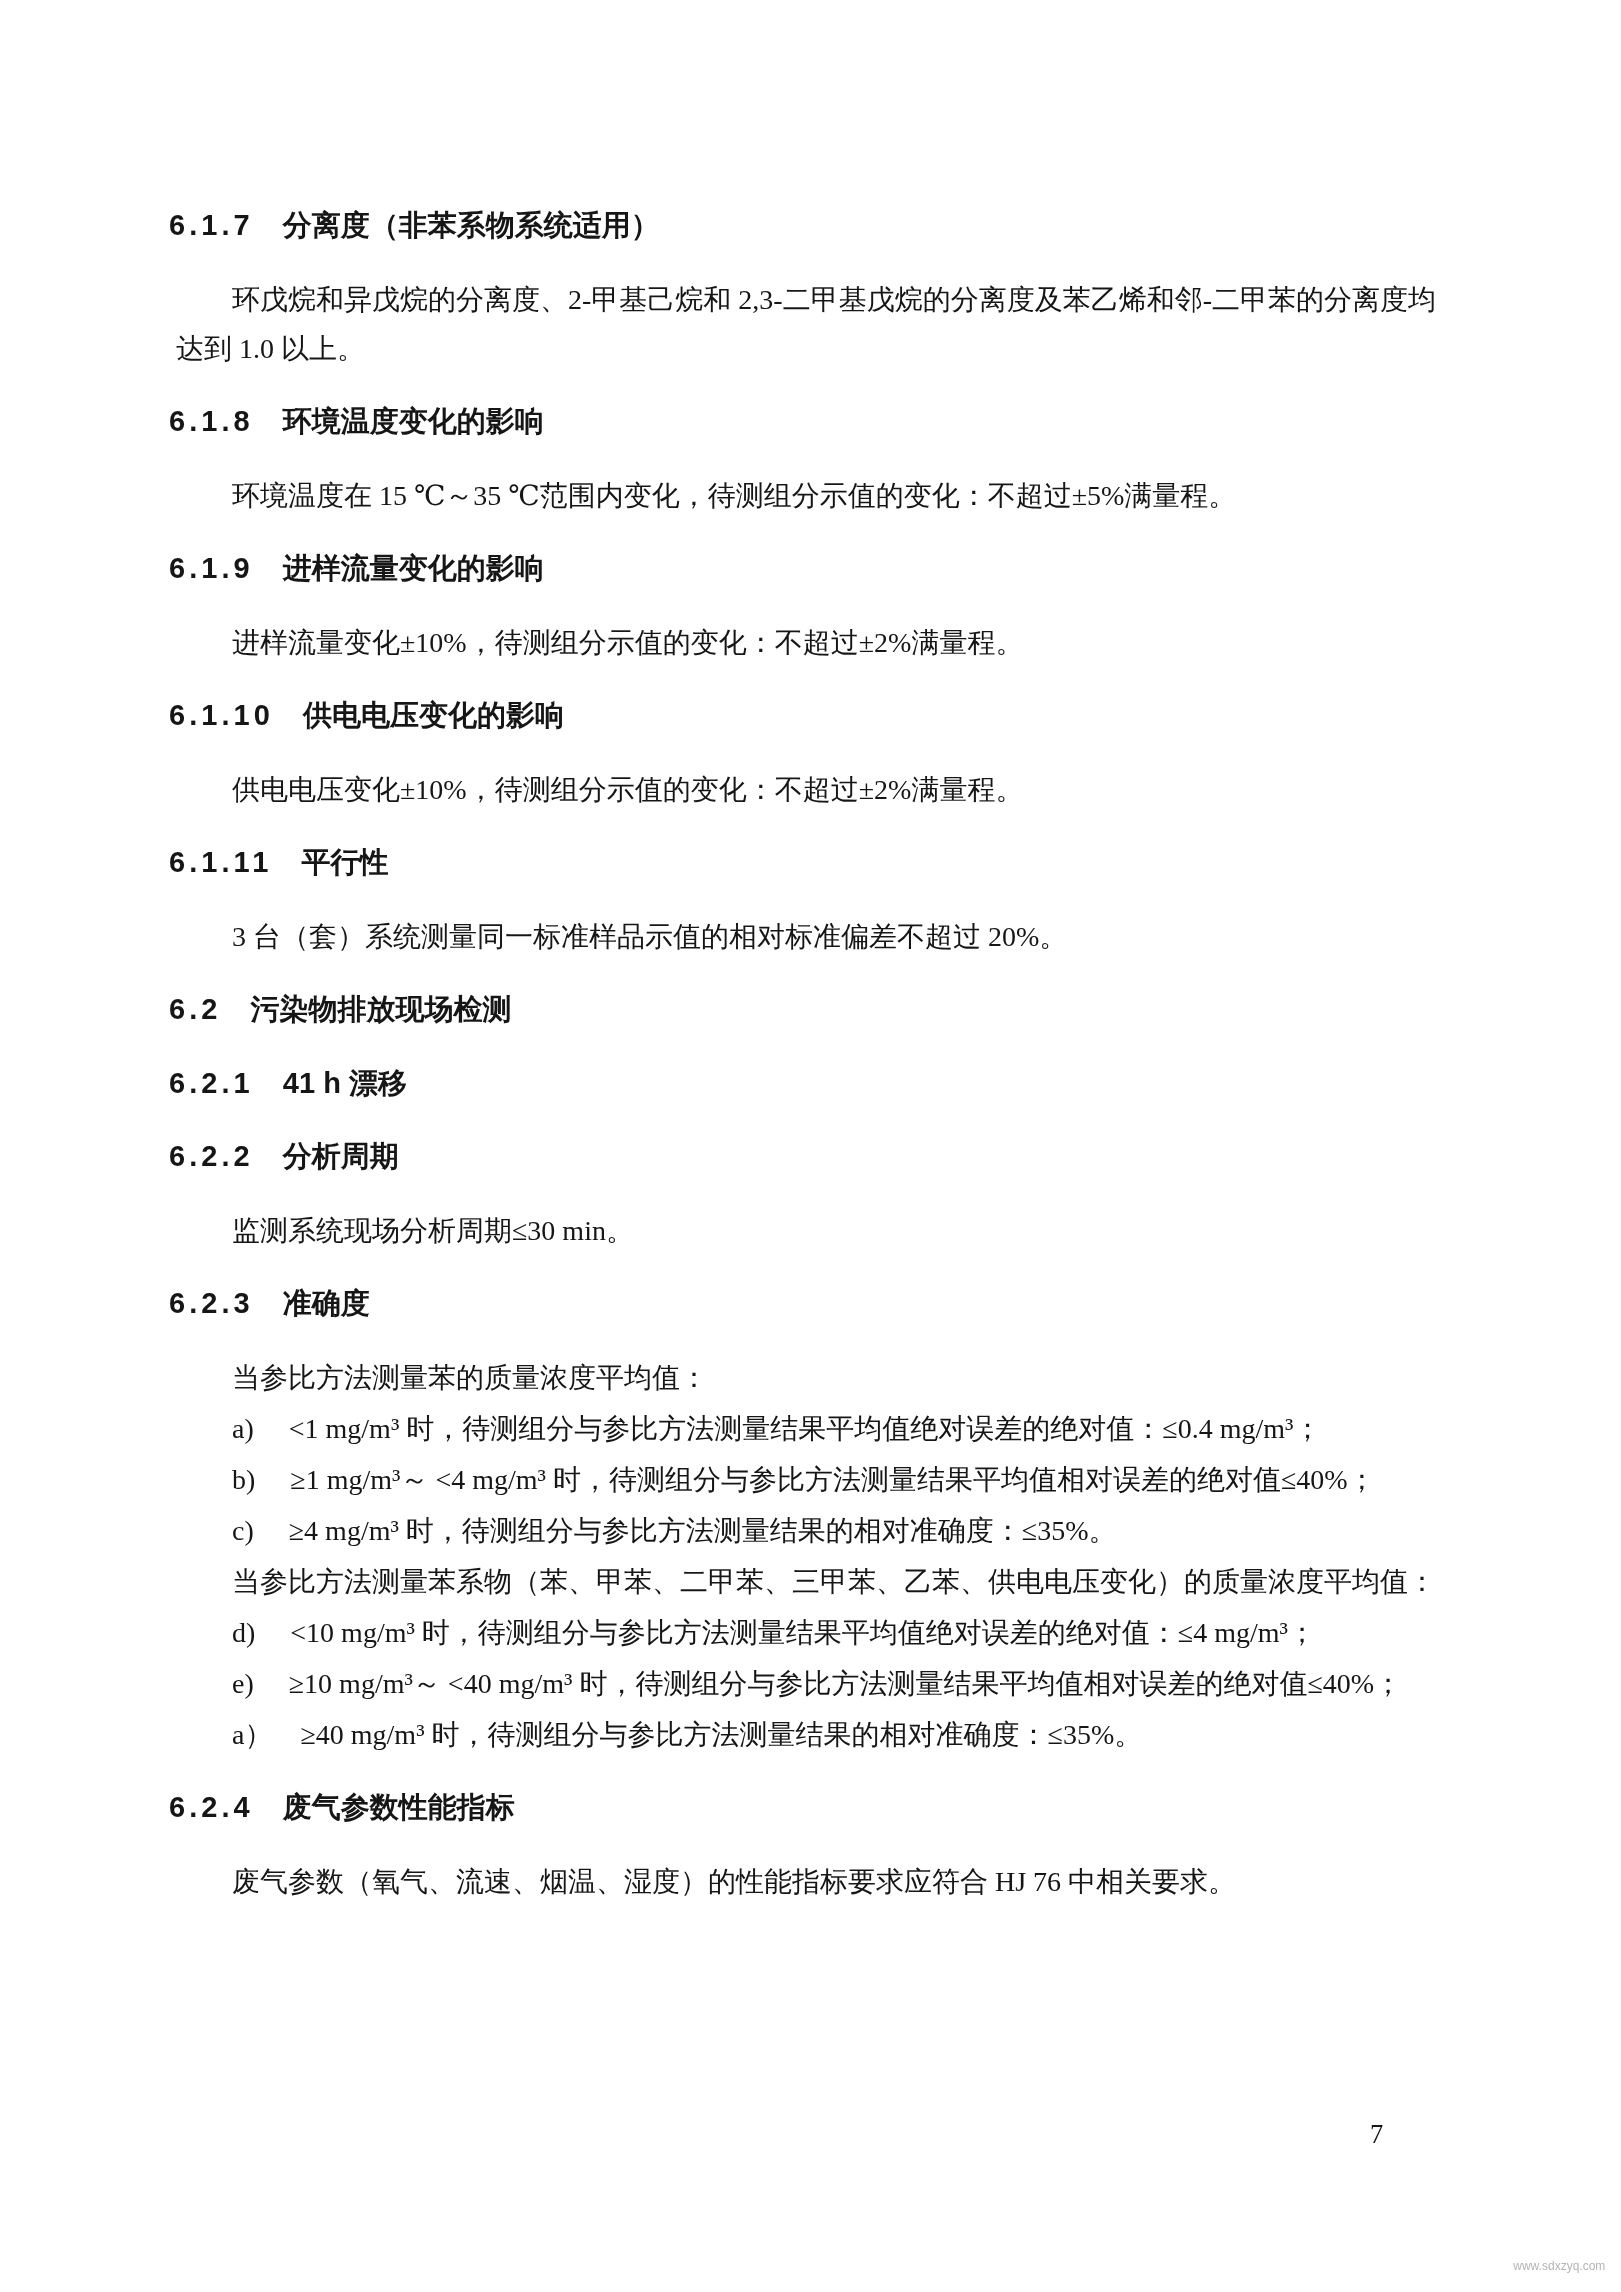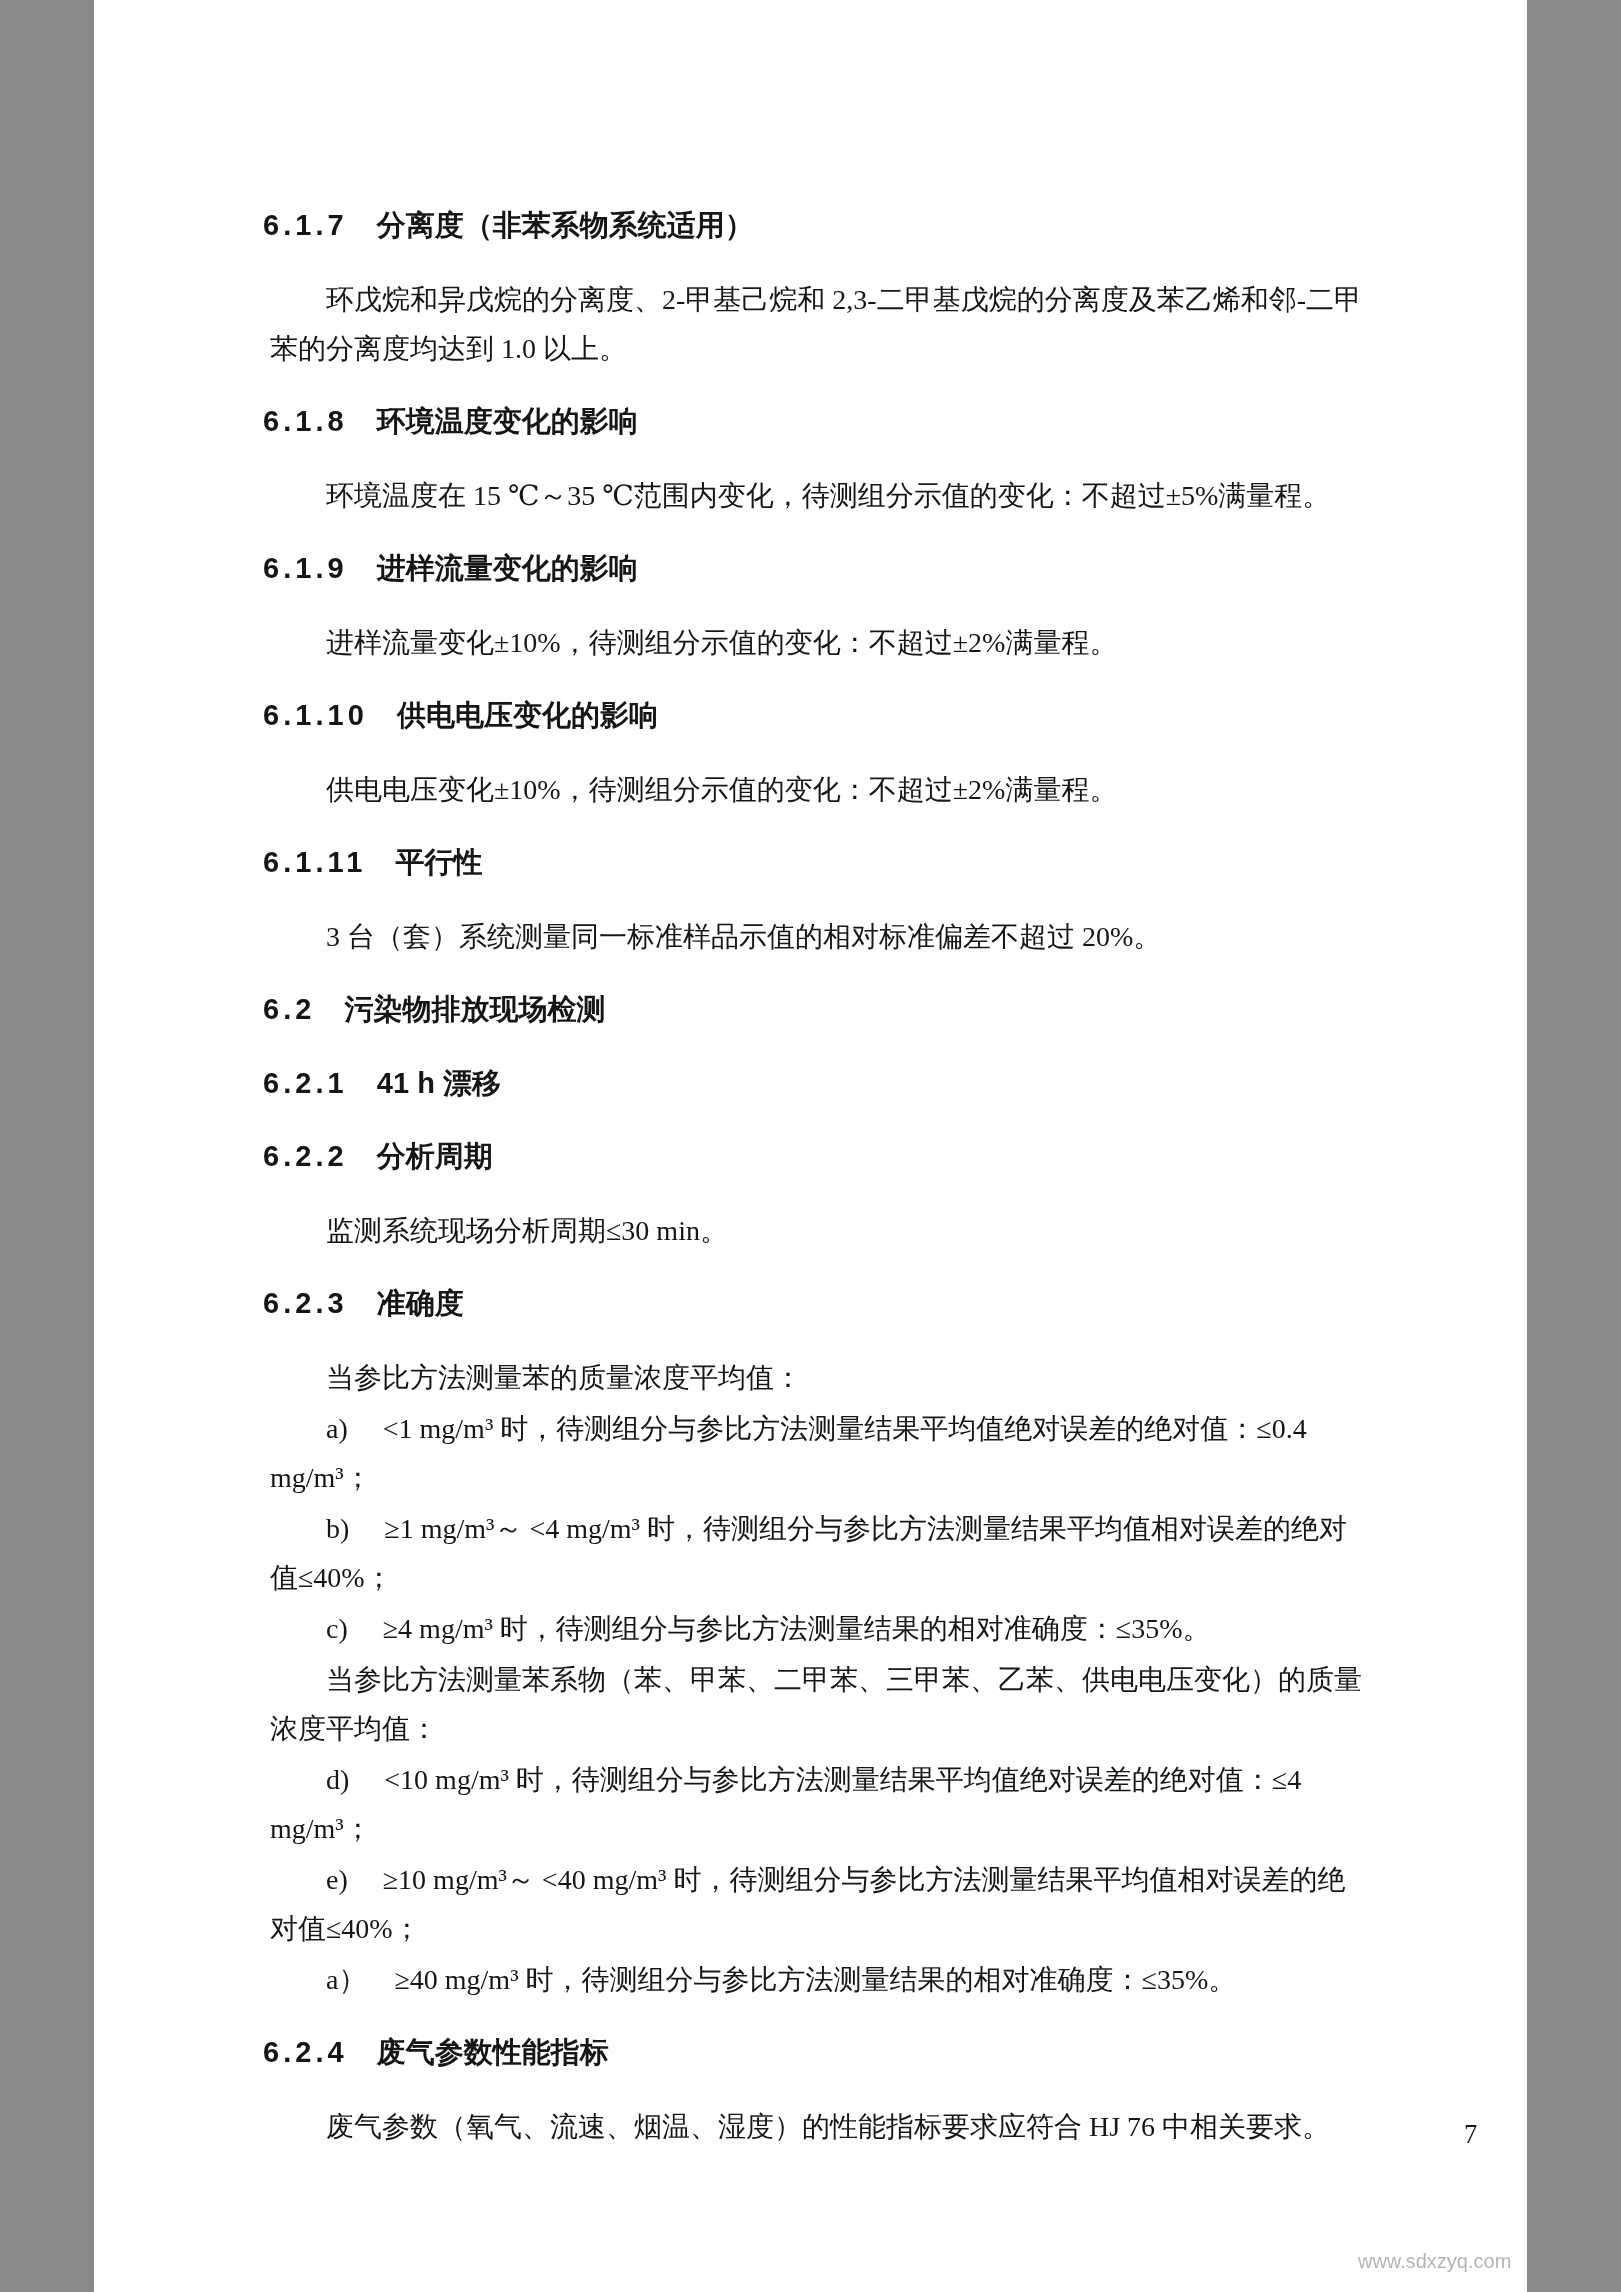--- a/index.html
+++ b/index.html
@@ -2,21 +2,21 @@
 <html><head>
 <meta charset="utf-8">
 <style>
   html, body {
     margin: 0;
     padding: 0;
     background: #8a8a8a;
   }
   .page {
     position: relative;
-    width: 1433px;
+    width: 1621px;
     height: 2293px;
     margin: 0 auto;
     background: #ffffff;
     box-sizing: border-box;
     padding: 201px 165px 0 169px;
     overflow: hidden;
     font-family: "Liberation Serif", "DejaVu Serif", serif;
     color: #161616;
   }
   .sec {
@@ -44,21 +44,21 @@
     left: 1370px;
     top: 2119px;
     font-size: 26.5px;
     font-family: "Liberation Serif", "DejaVu Serif", serif;
     color: #161616;
   }
   .watermark {
     position: absolute;
     right: 15.7px;
     bottom: 19.6px;
-    font-size: 20px;
+    font-size: 12px;
     font-family: "Liberation Sans", "DejaVu Sans", sans-serif;
     color: #b4b4b4;
   }
 </style>
 </head>
 <body>
 
 <div class="page">
 
   <h3 class="sec"><span class="num">6.1.7</span><span class="ttl">分离度（非苯系物系统适用）</span></h3>

